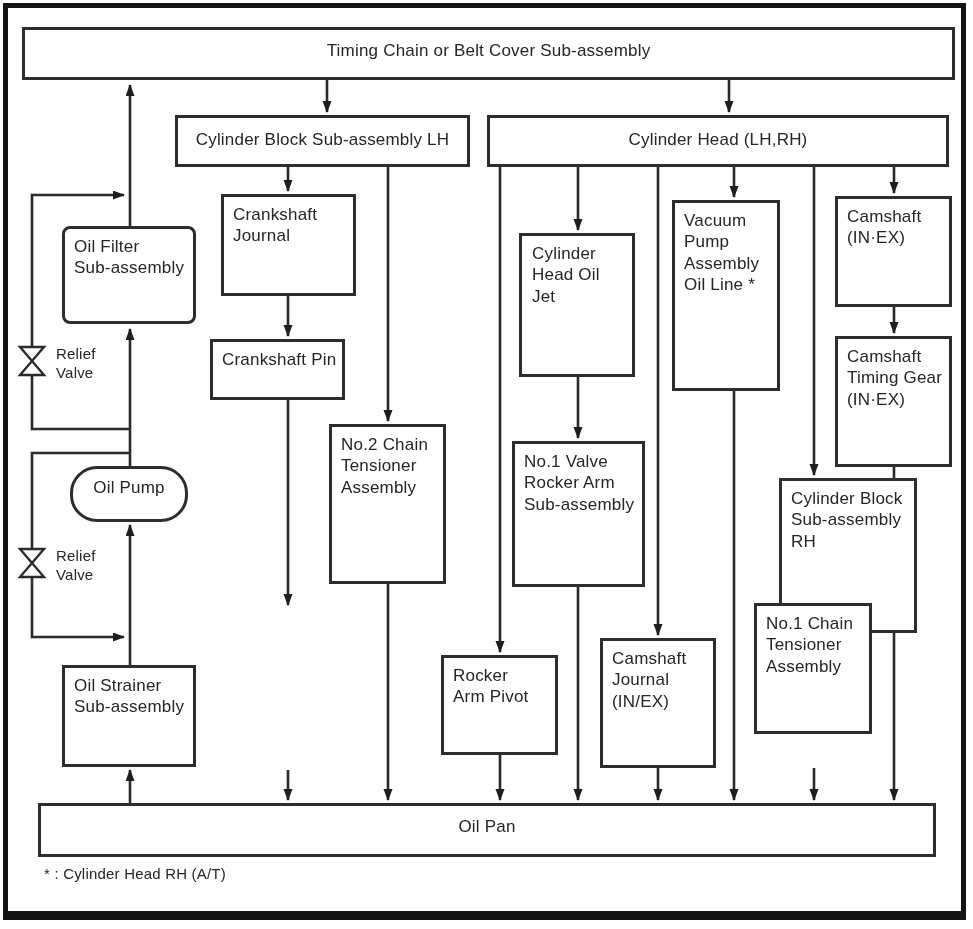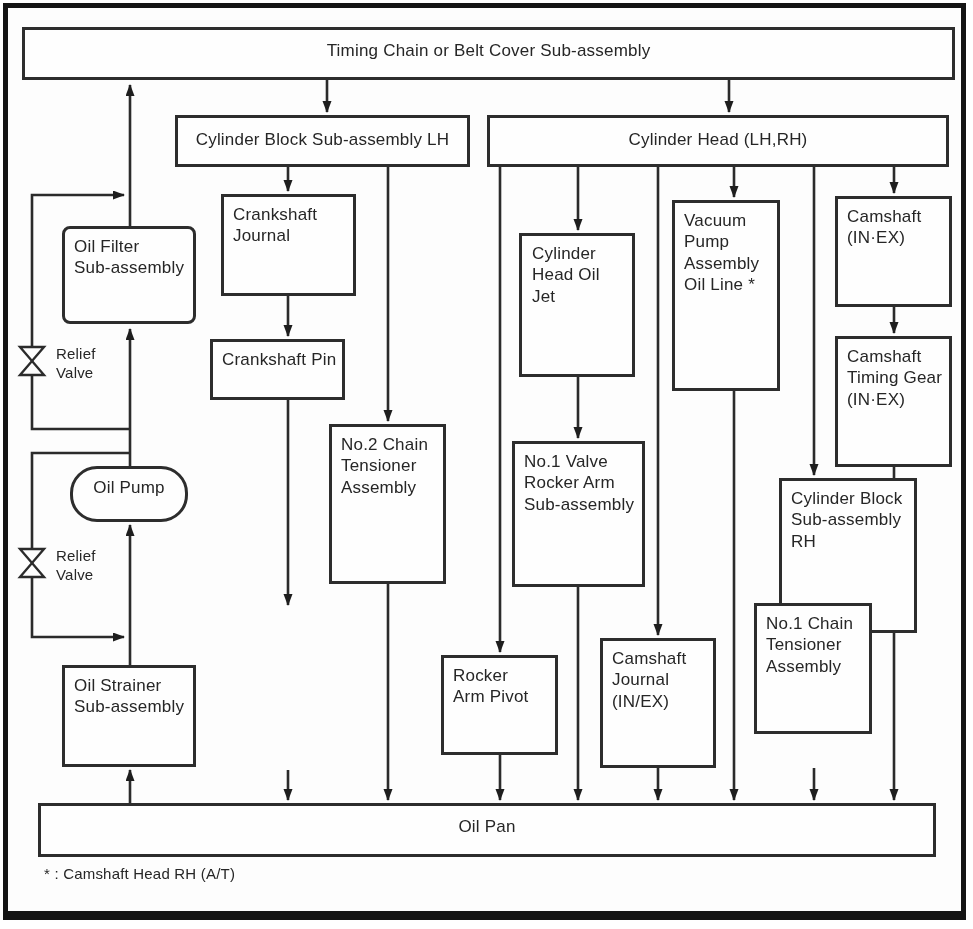--- a/index.html
+++ b/index.html
@@ -148,14 +148,14 @@
 (IN/EX)</div>
   <div class="box" id="n-no1chain">No.1 Chain
 Tensioner
 Assembly</div>
   <div class="box hdr" id="n-oilpan">Oil Pan</div>
 
   <div class="lbl" id="valve1-label">Relief
 Valve</div>
   <div class="lbl" id="valve2-label">Relief
 Valve</div>
-  <div class="lbl" id="footnote">* : Camshaft Head RH (A/T)</div>
+  <div class="lbl" id="footnote">* : Cylinder Head RH (A/T)</div>
 </div>
 
 </body></html>

